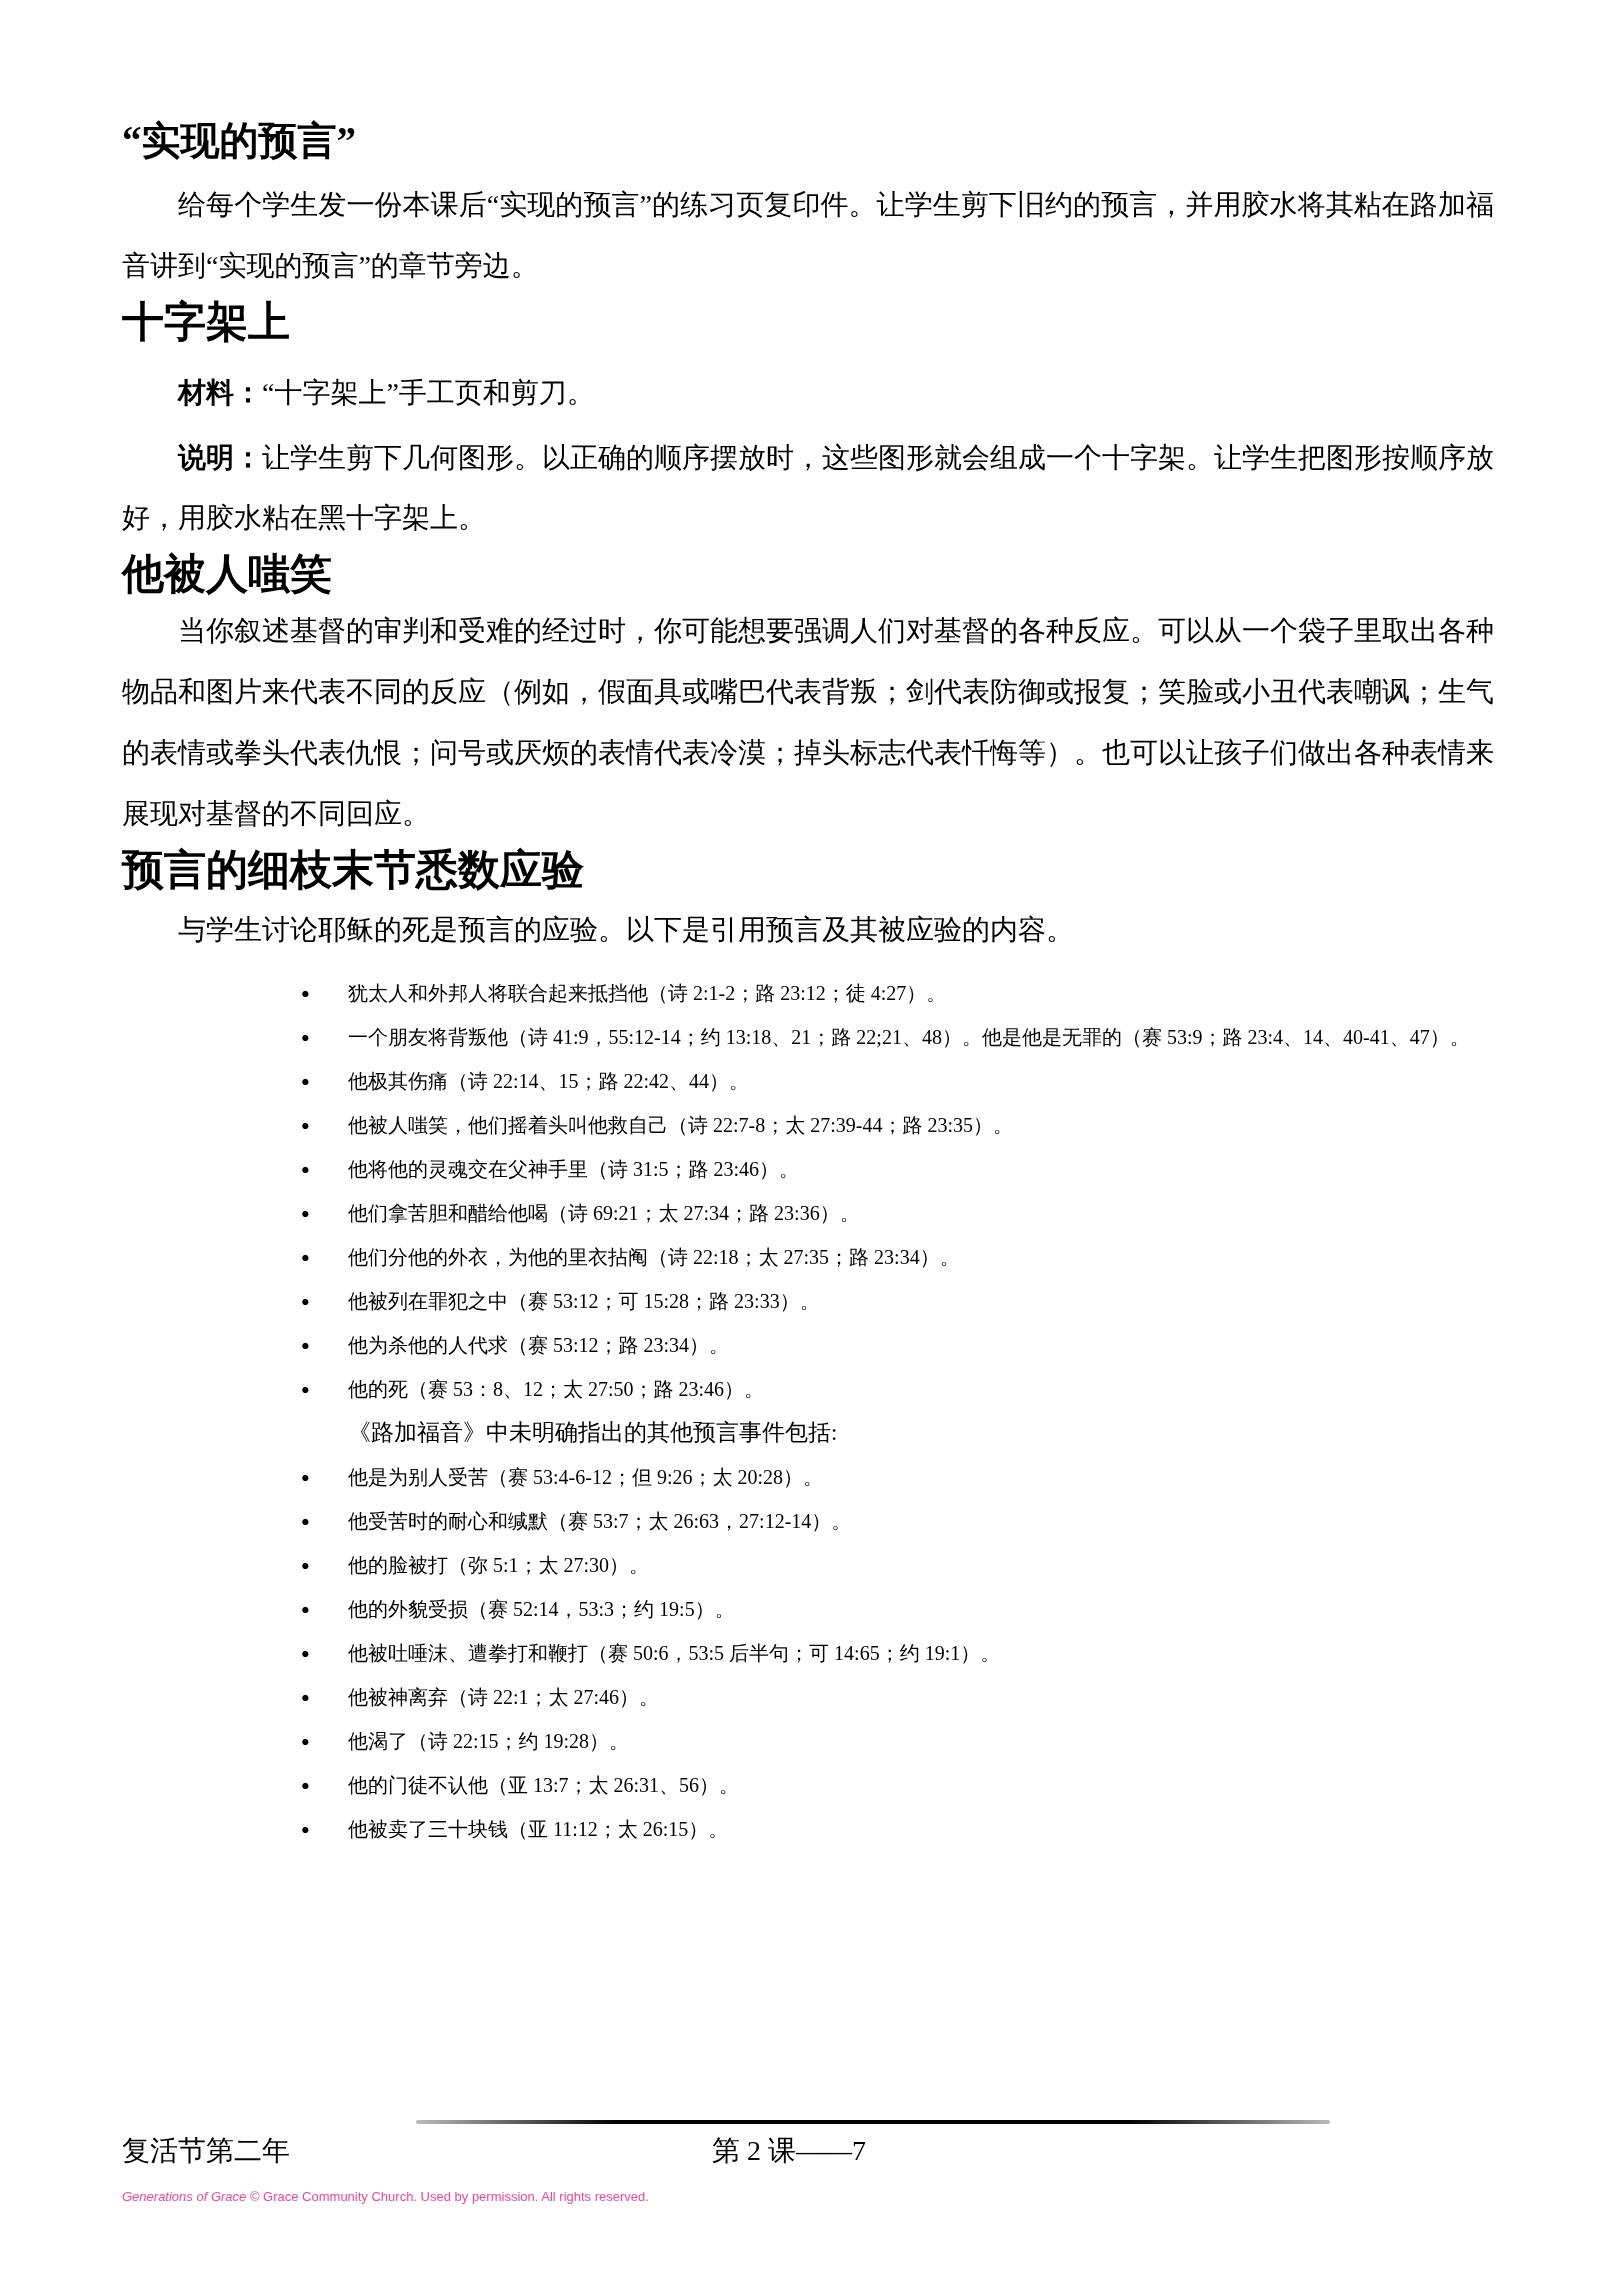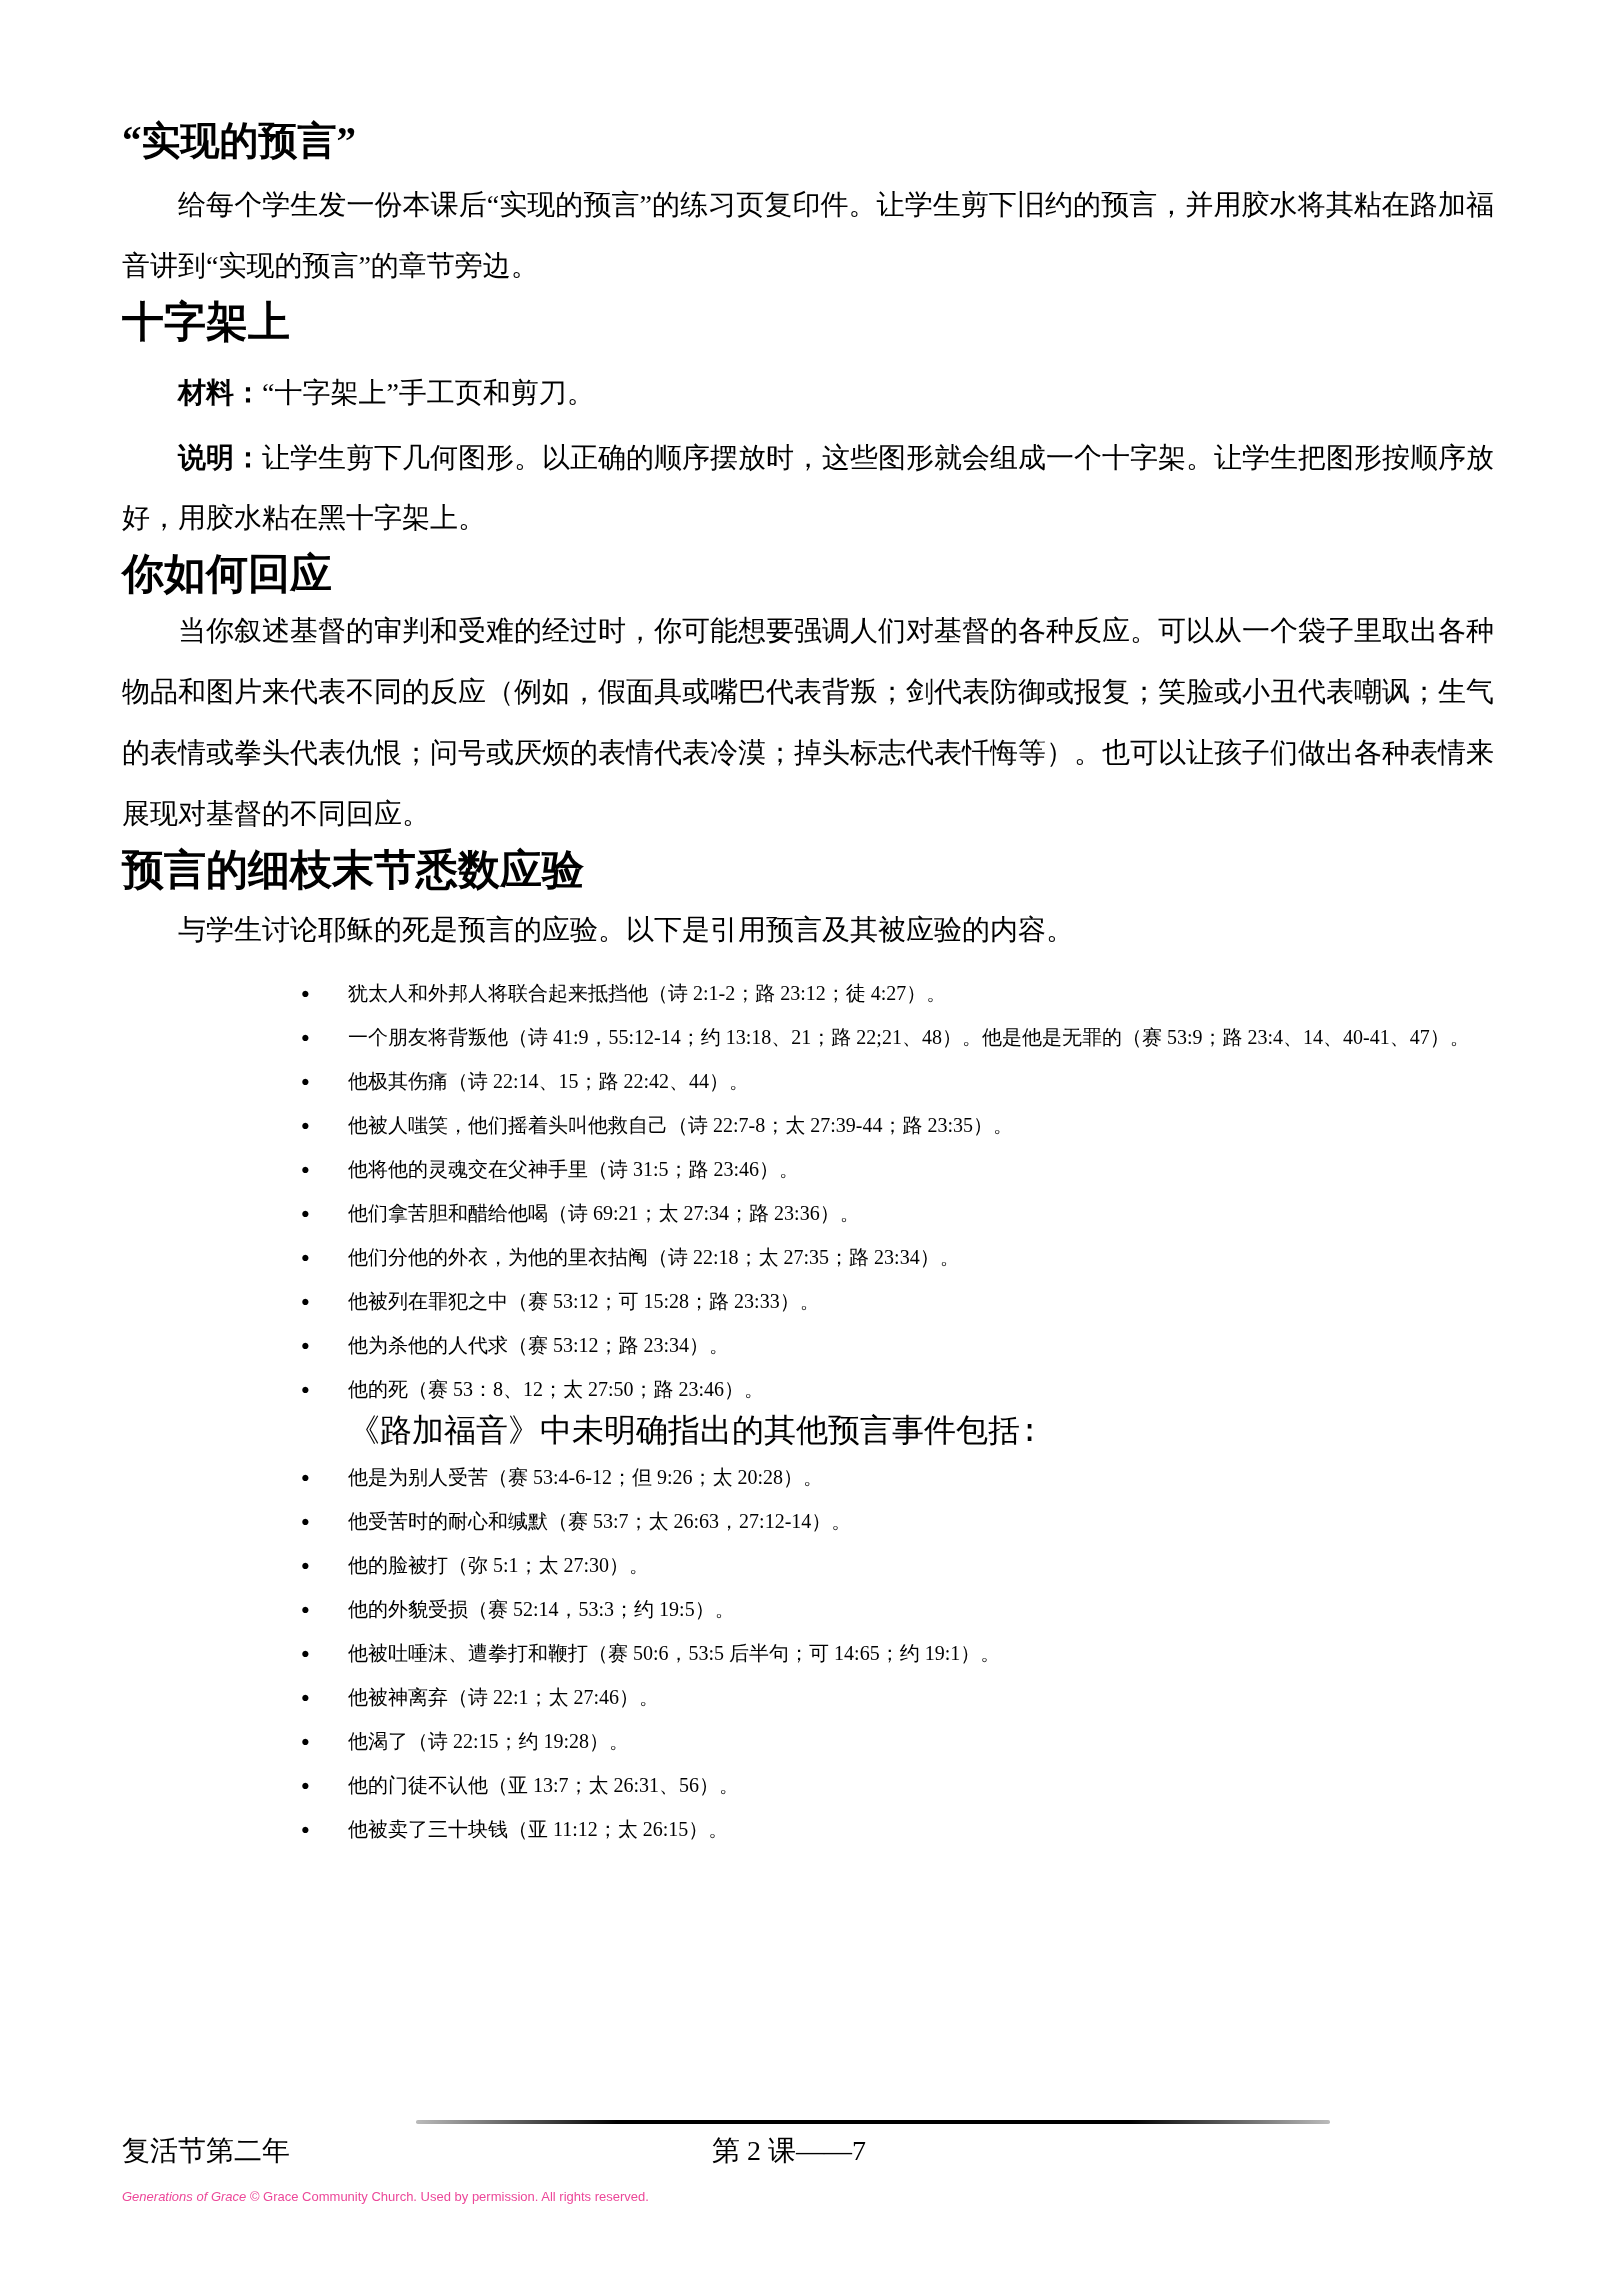--- a/index.html
+++ b/index.html
@@ -40,21 +40,21 @@
   ul.prophecy-list{
     list-style:none;margin:11px 0 0 0;padding:0 0 0 226px;
     font-size:20px;line-height:44px;
   }
   ul.prophecy-list li{position:relative;text-align:justify;}
   ul.prophecy-list li::before{
     content:"●";position:absolute;left:-47px;top:0;
     font-size:14.5px;line-height:44px;
   }
   .list-note{
-    margin:0 0 0 226px;font-size:32px;line-height:44px;font-family:Liberation Mono, monospace;
+    margin:0 0 0 226px;font-size:23px;line-height:44px;
   }
 
   .footer{position:absolute;left:122px;right:122px;top:2120px;}
   .footer-rule{
     height:3.6px;width:914px;margin-left:294px;border-radius:1.8px;
     background:linear-gradient(to right,#bbb,#000 22%,#000 78%,#bbb);
   }
   .footer-row{position:relative;margin-top:9px;font-size:28px;line-height:36px;}
   .footer-left{display:inline-block;}
   .footer-center{position:absolute;left:590px;top:0;}
@@ -73,21 +73,21 @@
   <p class="body-par">给每个学生发一份本课后“实现的预言”的练习页复印件。让学生剪下旧约的预言，并用胶水将其粘在路加福音讲到“实现的预言”的章节旁边。</p>
 
   <h2 class="sec-heading mt-h2a">十字架上</h2>
   <p class="labeled-par">
     <span class="par-label">材料：</span><span>“十字架上”手工页和剪刀。</span>
   </p>
   <p class="labeled-par">
     <span class="par-label">说明：</span><span>让学生剪下几何图形。以正确的顺序摆放时，这些图形就会组成一个十字架。让学生把图形按顺序放好，用胶水粘在黑十字架上。</span>
   </p>
 
-  <h2 class="sec-heading mt-h2b">你如何回应</h2>
+  <h2 class="sec-heading mt-h2b">他被人嗤笑</h2>
   <p class="body-par" style="margin-top:0;">当你叙述基督的审判和受难的经过时，你可能想要强调人们对基督的各种反应。可以从一个袋子里取出各种物品和图片来代表不同的反应（例如，假面具或嘴巴代表背叛；剑代表防御或报复；笑脸或小丑代表嘲讽；生气的表情或拳头代表仇恨；问号或厌烦的表情代表冷漠；掉头标志代表忏悔等）。也可以让孩子们做出各种表情来展现对基督的不同回应。</p>
 
   <h2 class="sec-heading mt-h2c">预言的细枝末节悉数应验</h2>
   <p class="intro-par" style="margin-top:3.6px;">与学生讨论耶稣的死是预言的应验。以下是引用预言及其被应验的内容。</p>
 
   <ul class="prophecy-list">
       <li>犹太人和外邦人将联合起来抵挡他（诗 2:1-2；路 23:12；徒 4:27）。</li>
       <li>一个朋友将背叛他（诗 41:9，55:12-14；约 13:18、21；路 22;21、48）。他是他是无罪的（赛 53:9；路 23:4、14、40-41、47）。</li>
       <li>他极其伤痛（诗 22:14、15；路 22:42、44）。</li>
       <li>他被人嗤笑，他们摇着头叫他救自己（诗 22:7-8；太 27:39-44；路 23:35）。</li>

